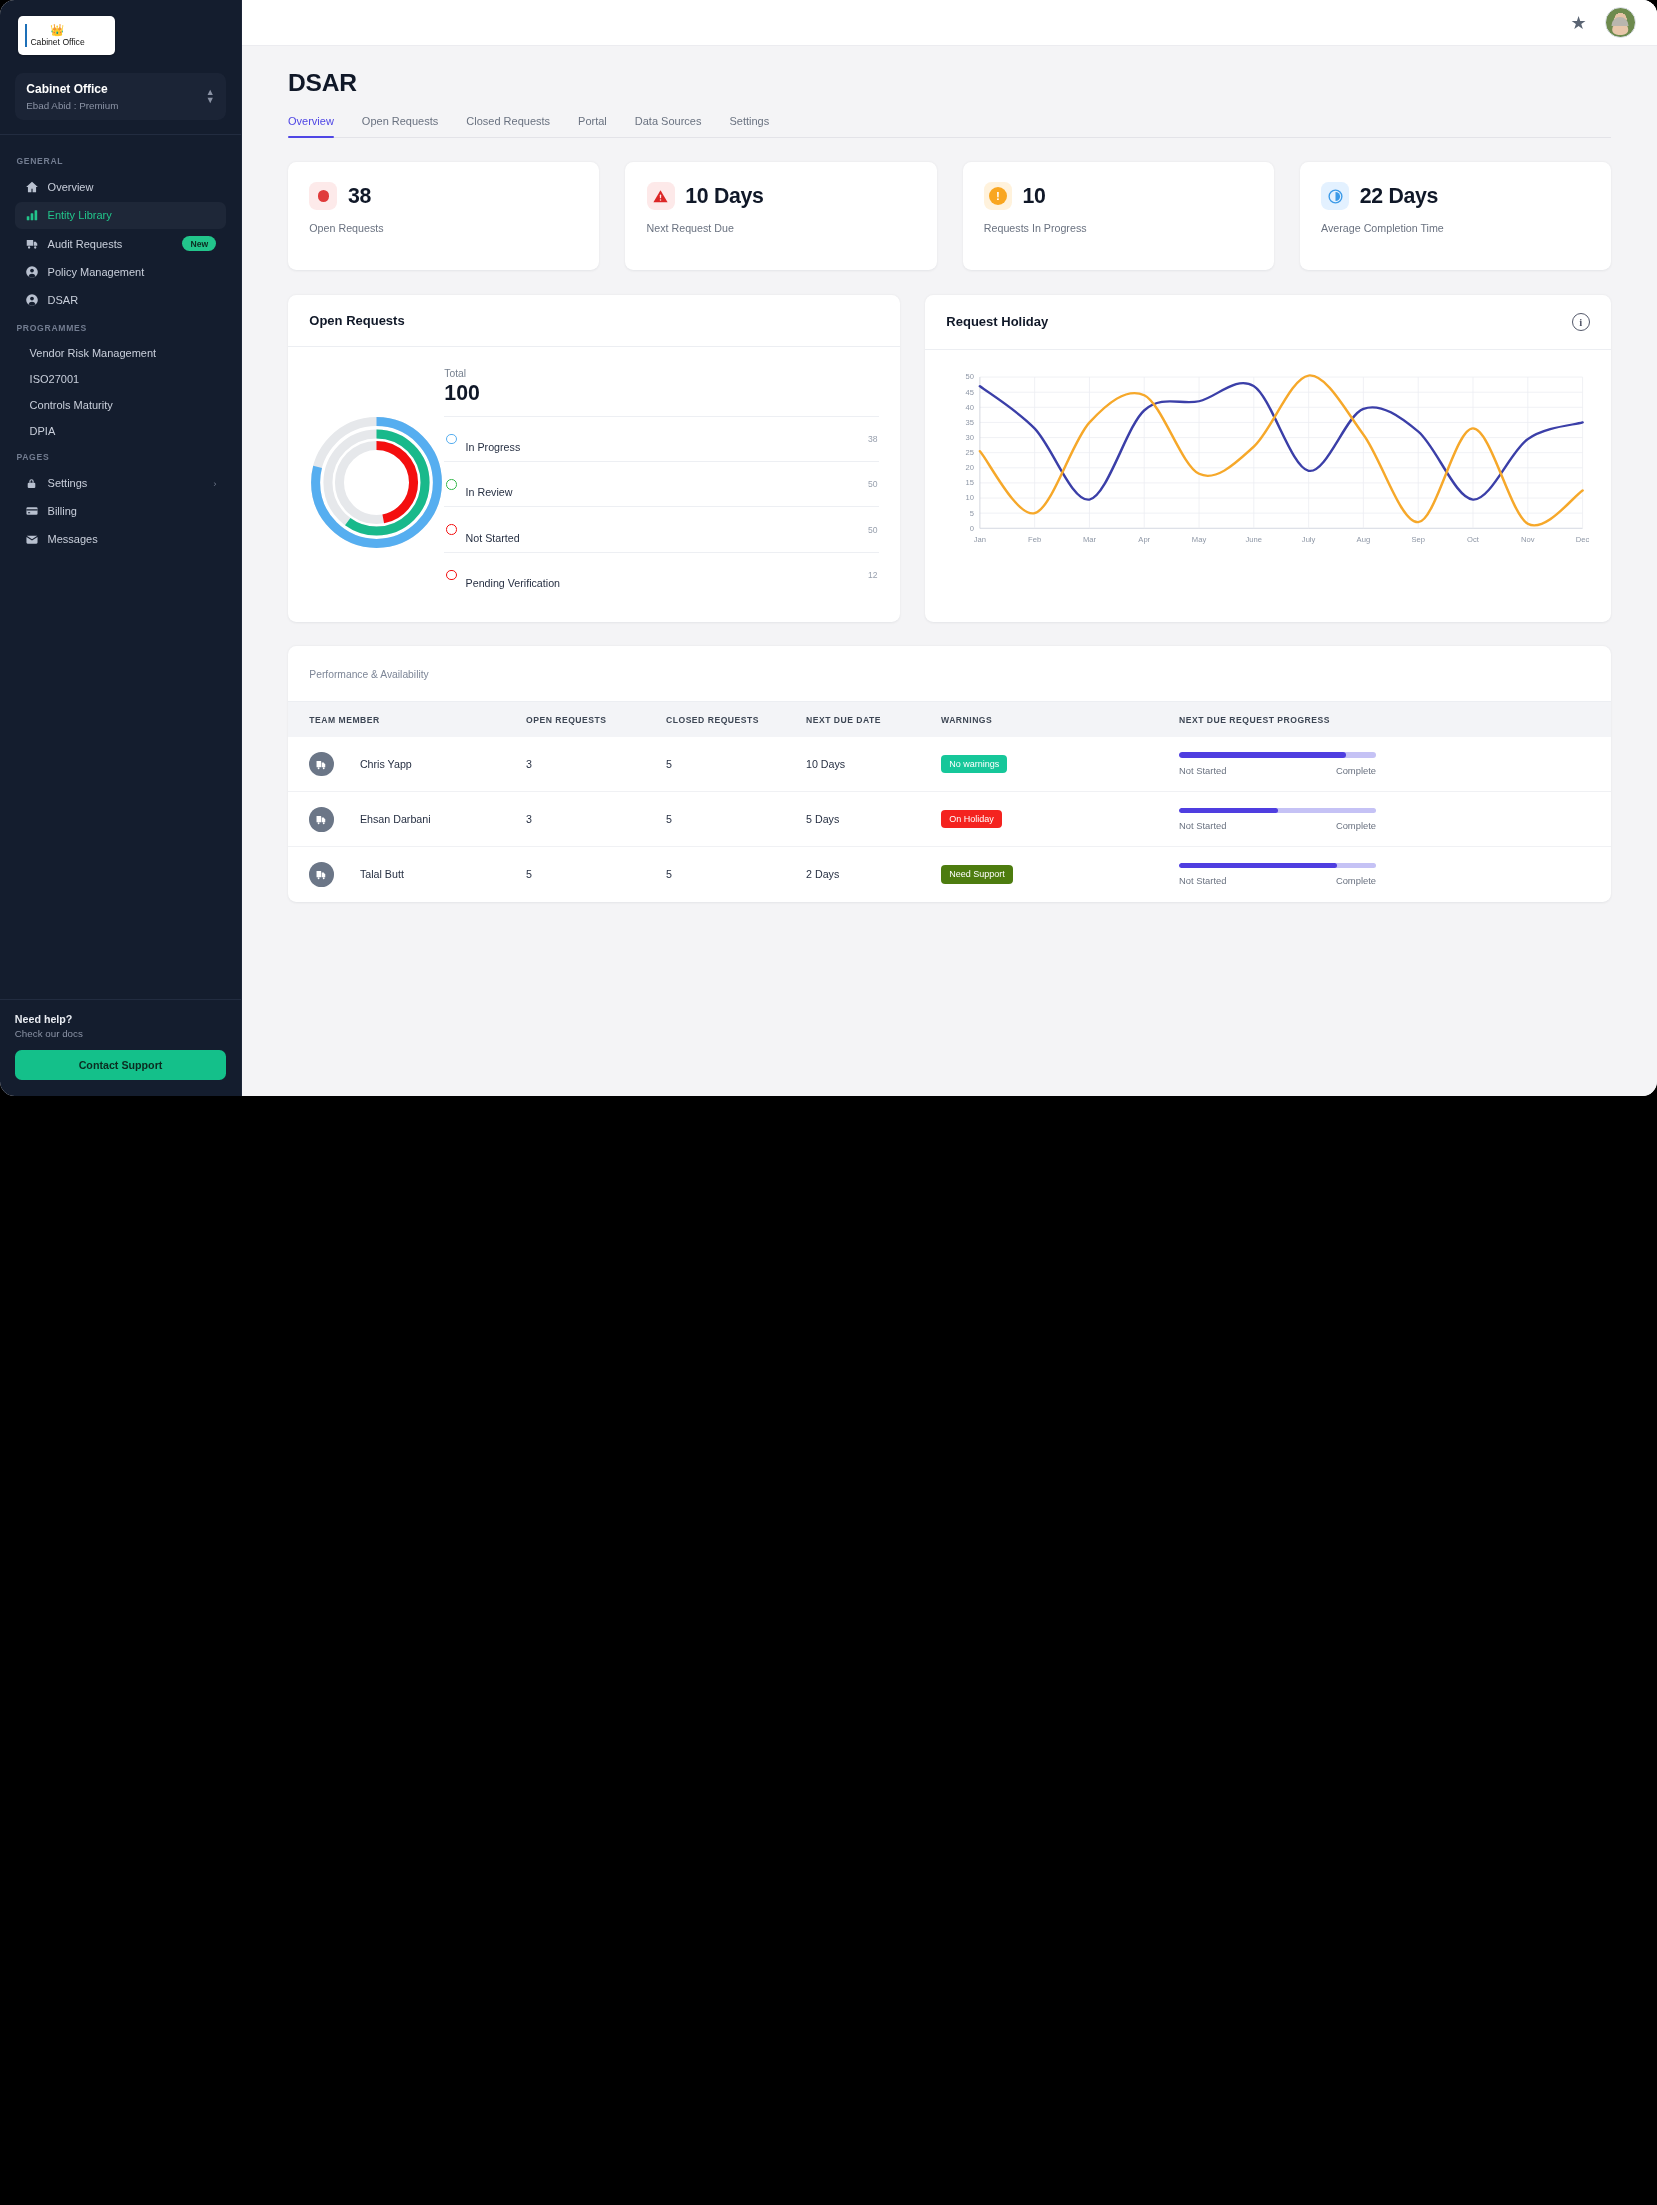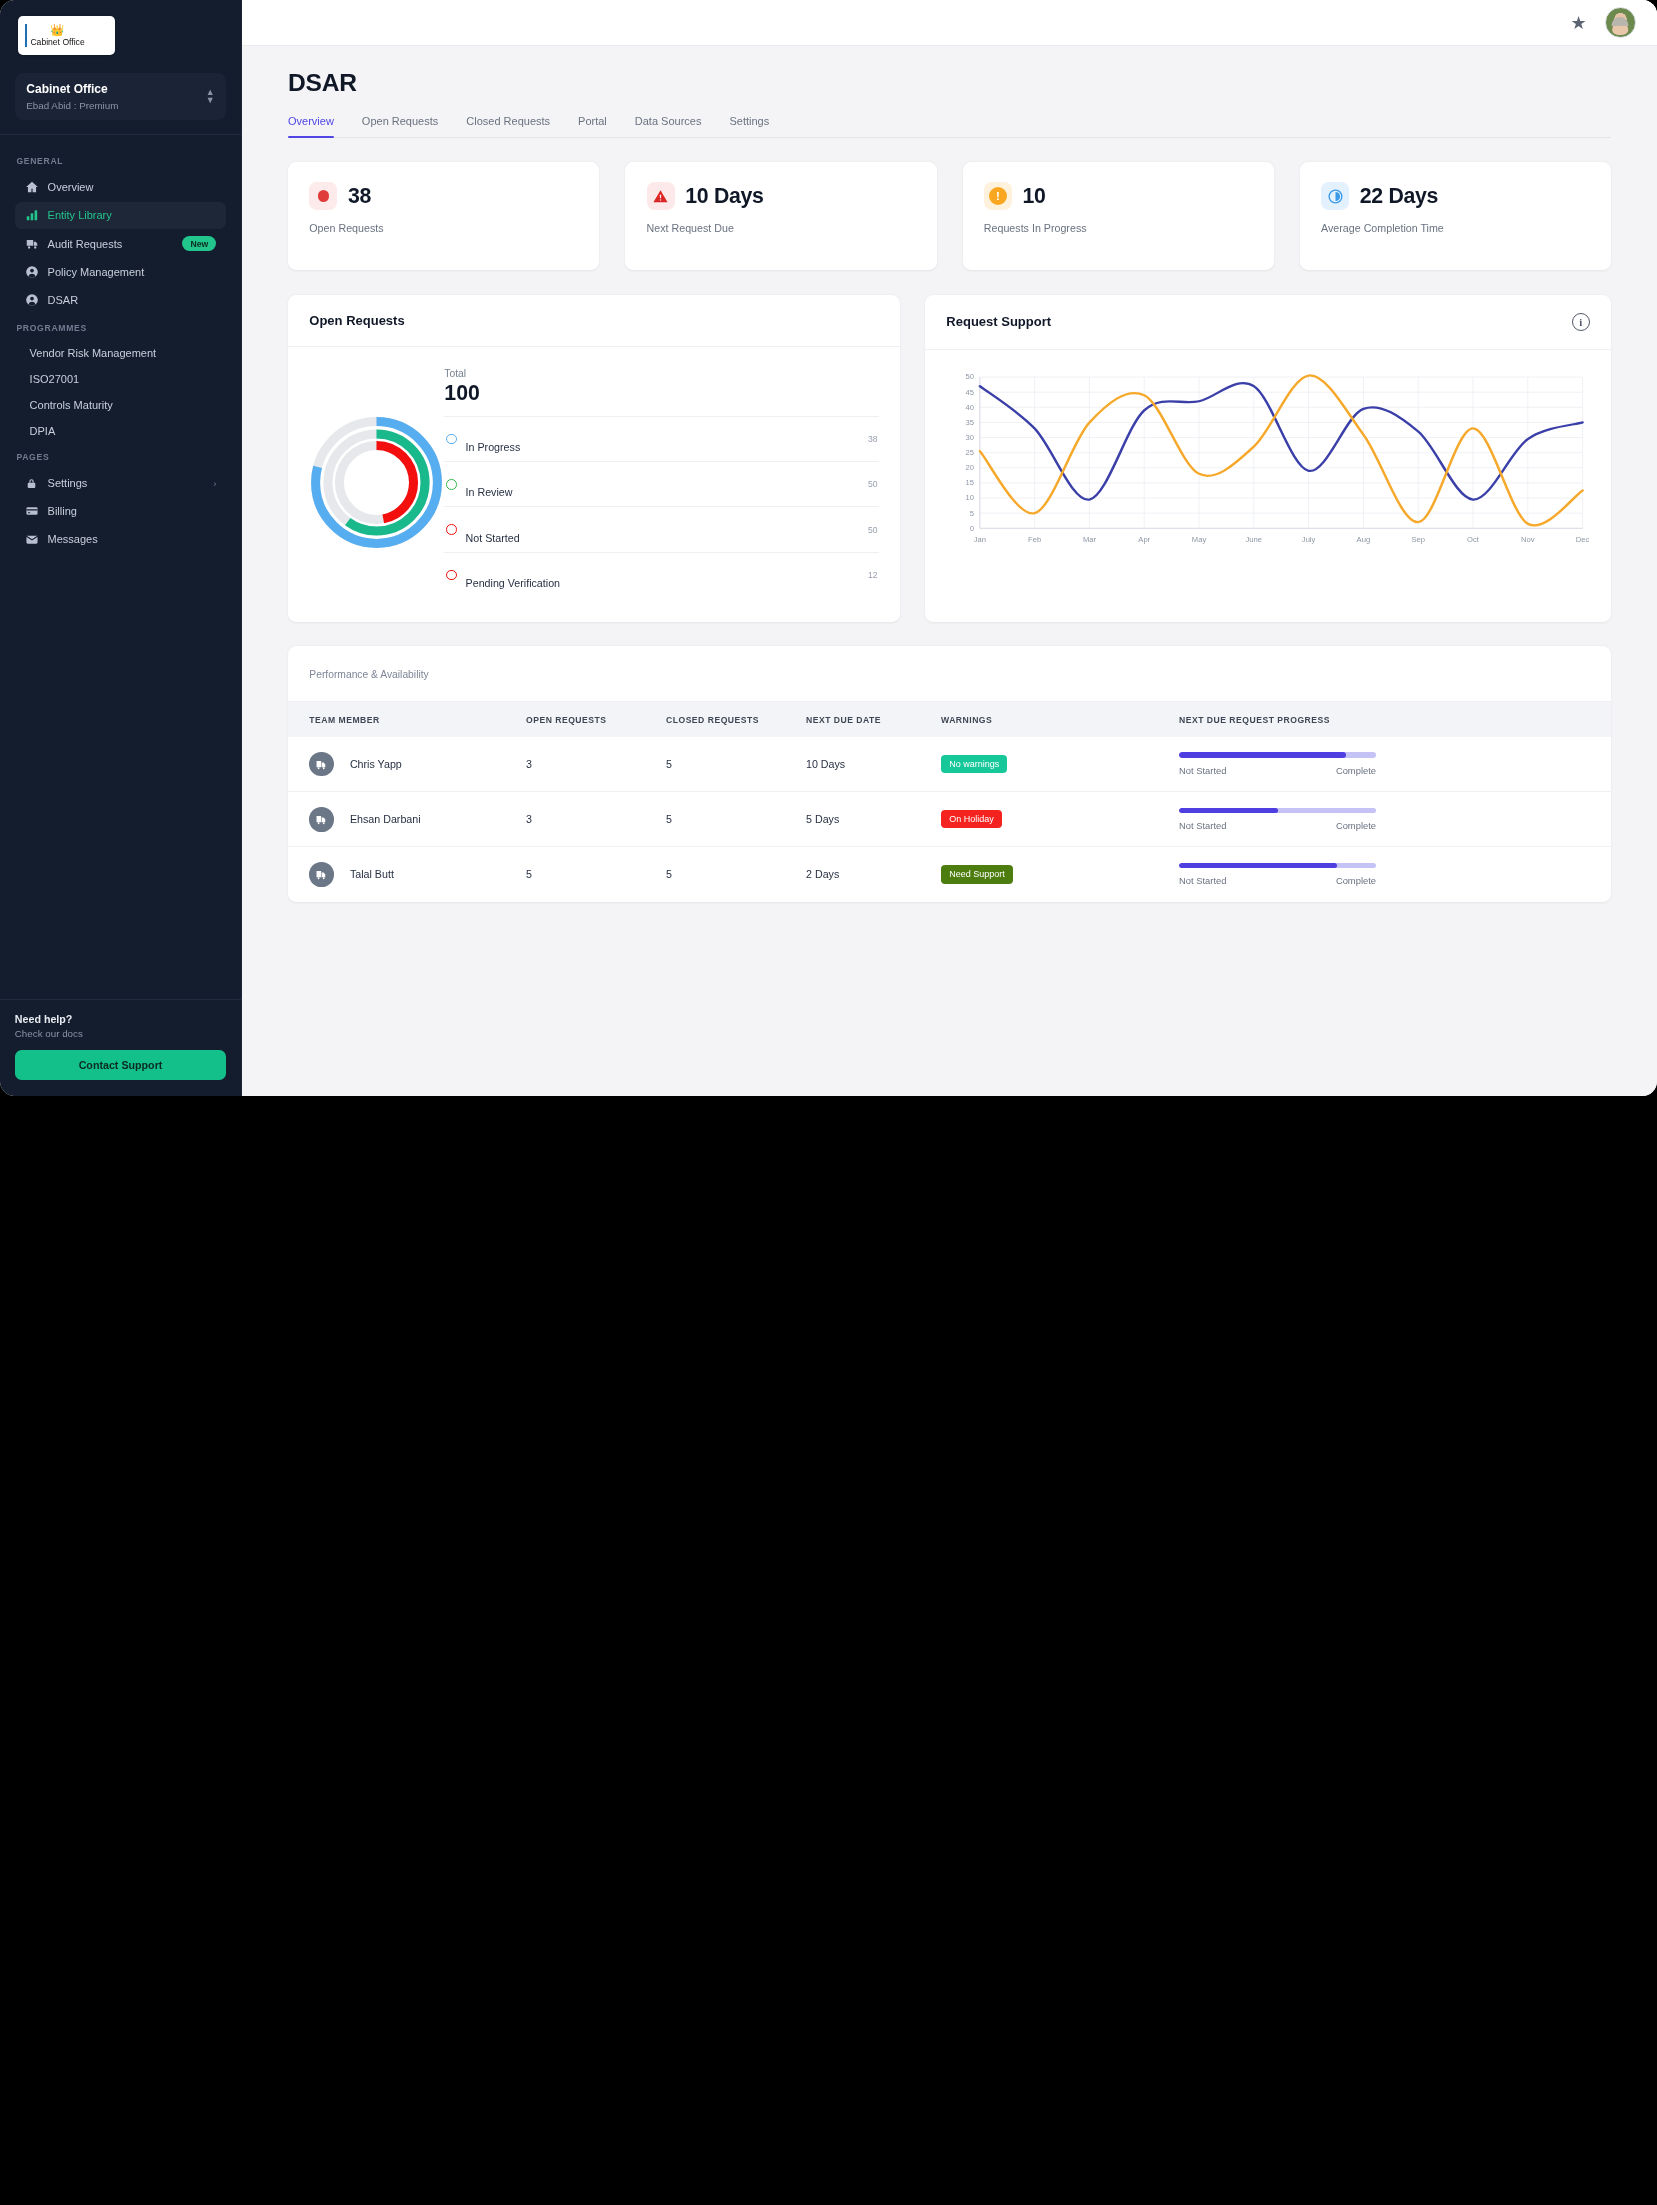--- a/index.html
+++ b/index.html
@@ -160,21 +160,21 @@
     color: #3d4654; font-weight: 700; padding: 12.3px 0; text-transform: uppercase;
   }
   tbody td { padding: 14.8px 0; font-size: 10.7px; color: #273043; border-bottom: 0.8px solid #f0f1f4; }
   tbody tr:last-child td { border-bottom: 0; }
   .c-member { padding-left: 21.3px !important; width: 238px; }
   .c-open { width: 140px; }
   .c-closed { width: 140px; }
   .c-due { width: 135px; }
   .c-warn { width: 238px; }
   .c-prog { padding-right: 21.3px !important; }
-  .member { display: flex; align-items: center; gap: 16px; }
+  .member { display: flex; align-items: center; gap: 26px; }
   .m-av { width: 24.6px; height: 24.6px; border-radius: 50%; background: #6b7687; flex: 0 0 24.6px;
     display: flex; align-items: center; justify-content: center; }
   .m-av svg { width: 12.3px; height: 12.3px; }
   .pill { display: inline-block; border-radius: 4.1px; padding: 4.1px 8.2px; font-size: 9px; font-weight: 500; color: #fff; }
   .pill.ok { background: #16c79a; }
   .pill.hol { background: #f4231f; }
   .pill.sup { background: #4d7c0f; }
   .prog-wrap { width: 197px; }
   .prog-track { height: 5.7px; border-radius: 4.1px; background: #c5c2f5; overflow: hidden; }
   .prog-fill { height: 100%; background: #4f3ee0; border-radius: 4.1px; }
@@ -440,21 +440,21 @@
                       <span class="nm">Pending Verification</span>
                       <span class="ct">12</span>
                     </li>
                   </ul>
                 </div>
               </div>
             </div>
 
             <div class="card">
               <div class="card-head">
-                <span class="card-title">Request Support</span>
+                <span class="card-title">Request Holiday</span>
                 <span class="info-icon">i</span>
               </div>
               <div class="chart-body">
                 <svg viewBox="0 0 760 250" preserveAspectRatio="none" id="trend-svg">
                     <line x1="40" x2="752" y1="212" y2="212" stroke="#c9ced8" stroke-width="1"></line>
                     <text x="33" y="215.2" text-anchor="end" class="axis-txt">0</text>
                     <line x1="40" x2="752" y1="192" y2="192" stroke="#eceef2" stroke-width="1"></line>
                     <text x="33" y="195.2" text-anchor="end" class="axis-txt">5</text>
                     <line x1="40" x2="752" y1="172" y2="172" stroke="#eceef2" stroke-width="1"></line>
                     <text x="33" y="175.2" text-anchor="end" class="axis-txt">10</text>

